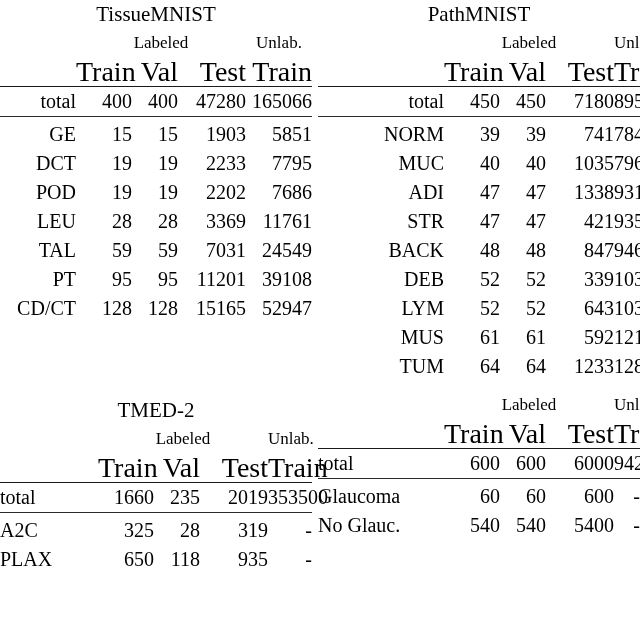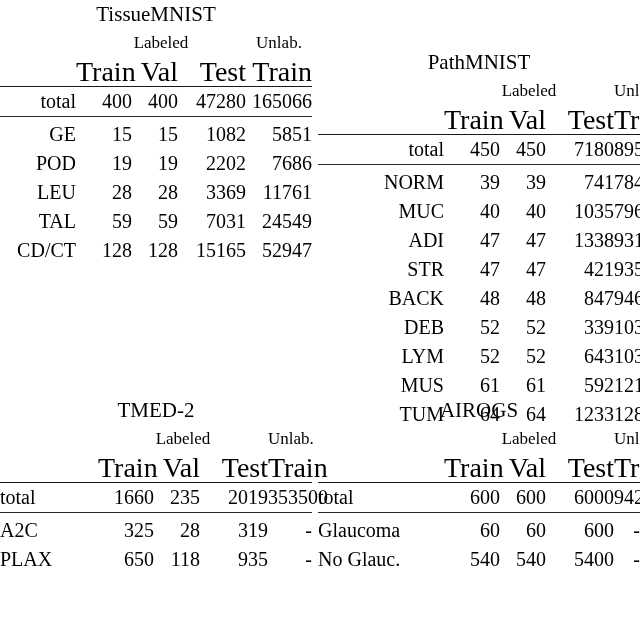--- a/index.html
+++ b/index.html
@@ -25,21 +25,21 @@
   .grid {
     display: grid;
     grid-template-columns: 312px 6px 322px;
     grid-template-rows: 390px 238px;
   }
 
   .block {
     position: relative;
   }
   .block.tl { grid-column: 1; grid-row: 1; }
-  .block.tr { grid-column: 3; grid-row: 1; margin-top: 48px; }
+  .block.tr { grid-column: 3; grid-row: 1; }
   .block.bl { grid-column: 1; grid-row: 2; }
   .block.br { grid-column: 3; grid-row: 2; }
 
   .caption {
     text-align: center;
     font-size: 21px;
     line-height: 28px;
     white-space: nowrap;
   }
   .block.bl .caption,
@@ -142,22 +142,29 @@
           </tr>
           <tr class="spacer-thin">
               <td colspan="5"></td>
             </tr>
         </tbody>
         <tbody>
           <tr>
             <td class="lbl-r">GE</td>
             <td class="num">15</td>
             <td class="num">15</td>
-            <td class="num">1082</td>
+            <td class="num">1903</td>
             <td class="num">5851</td>
+          </tr>
+          <tr>
+            <td class="lbl-r">DCT</td>
+            <td class="num">19</td>
+            <td class="num">19</td>
+            <td class="num">2233</td>
+            <td class="num">7795</td>
           </tr>
           <tr>
             <td class="lbl-r">POD</td>
             <td class="num">19</td>
             <td class="num">19</td>
             <td class="num">2202</td>
             <td class="num">7686</td>
           </tr>
           <tr>
             <td class="lbl-r">LEU</td>
@@ -165,20 +172,27 @@
             <td class="num">28</td>
             <td class="num">3369</td>
             <td class="num">11761</td>
           </tr>
           <tr>
             <td class="lbl-r">TAL</td>
             <td class="num">59</td>
             <td class="num">59</td>
             <td class="num">7031</td>
             <td class="num">24549</td>
+          </tr>
+          <tr>
+            <td class="lbl-r">PT</td>
+            <td class="num">95</td>
+            <td class="num">95</td>
+            <td class="num">11201</td>
+            <td class="num">39108</td>
           </tr>
           <tr>
             <td class="lbl-r">CD/CT</td>
             <td class="num">128</td>
             <td class="num">128</td>
             <td class="num">15165</td>
             <td class="num">52947</td>
           </tr>
         </tbody>
       </table>
@@ -345,21 +359,20 @@
             <td class="num">650</td>
             <td class="num">118</td>
             <td class="num">935</td>
             <td class="dash">-</td>
           </tr>
         </tbody>
       </table>
     </div>
 
     <div class="block br">
-      <div class="caption">AIROGS</div>
       <table class="stat">
         <colgroup>
           <col class="c-label-left-wide">
             <col class="c-train">
             <col class="c-val">
             <col class="c-test">
             <col class="c-utrain">
         </colgroup>
         <tbody>
           <tr class="grouphdr">

